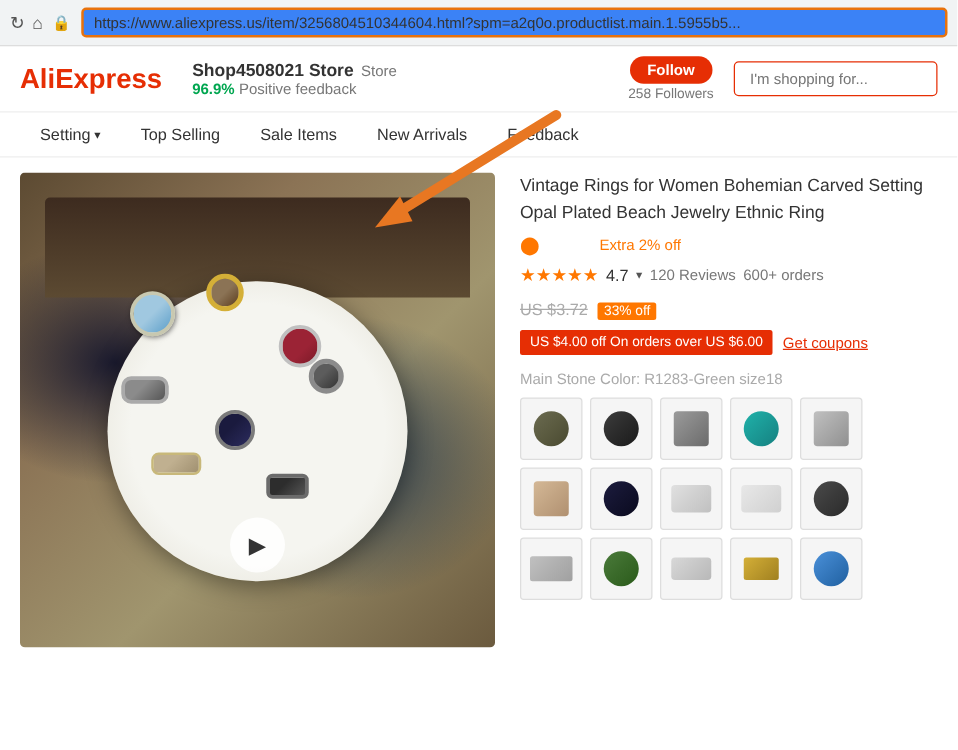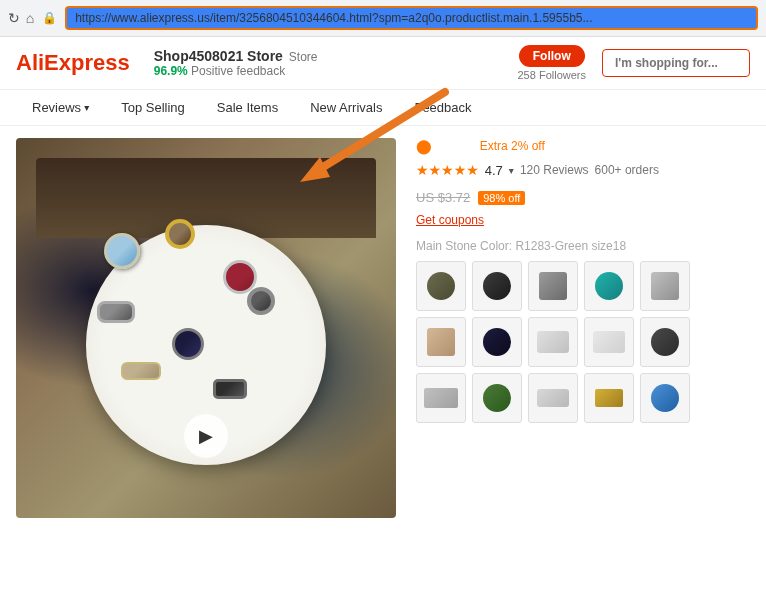--- a/index.html
+++ b/index.html
@@ -58,22 +58,21 @@
       font-weight: bold;
       cursor: pointer;
     }
     .followers-text { font-size: 11px; color: #777; margin-top: 2px; }
     .search-box {
       border: 1px solid #e62e04;
       border-radius: 4px;
       padding: 6px 12px;
       font-size: 12px;
       color: #bbb;
-      width: 148px;
-      font-weight: bold;
+      width: 163px;
     }
 
     
     .nav {
       display: flex;
       align-items: center;
       padding: 0 16px;
       border-bottom: 1px solid #eee;
       gap: 0;
     }
@@ -275,21 +274,21 @@
 
   <div class="annotation-container">
     <svg class="annotation-arrow" viewBox="0 0 160 110" xmlns="http://www.w3.org/2000/svg">
       <line x1="150" y1="10" x2="20" y2="90" stroke="#e87722" stroke-width="8" stroke-linecap="round"></line>
       <polygon points="5,100 25,75 35,95" fill="#e87722"></polygon>
     </svg>
   </div>
 </div>
 
 <div class="nav">
-  <div class="nav-item has-arrow">Reviews</div>
+  <div class="nav-item has-arrow">Setting</div>
   <div class="nav-item">Top Selling</div>
   <div class="nav-item">Sale Items</div>
   <div class="nav-item">New Arrivals</div>
   <div class="nav-item">Feedback</div>
 </div>
 
 <div class="main-content">
 
   <div class="product-image-section">
     <div class="product-image-main">
@@ -310,40 +309,42 @@
           <div style="position:absolute;top:60%;left:25%;width:40px;height:18px;background:linear-gradient(135deg,#c0b090 40%,#a09070 100%);border-radius:6px;border:2px solid #c8b87a;"></div>
           <div style="position:absolute;top:65%;left:52%;width:34px;height:20px;background:linear-gradient(135deg,#2d2d2d 40%,#555 100%);border-radius:5px;border:3px solid #6b6b6b;"></div>
 
           <div class="play-btn" style="position:absolute;bottom:40px;left:50%;transform:translateX(-50%);">▶</div>
         </div>
       </div>
     </div>
   </div>
 
   <div class="product-details">
+    <div class="product-title">Vintage Rings for Women Bohemian Carved Setting Opal Plated Beach Jewelry Ethnic Ring</div>
 
     <div class="extra-off">
       <span class="extra-off-icon">⬤</span>
       <span class="extra-off-text">Extra 2% off</span>
     </div>
 
     <div class="rating-row">
       <span class="stars">★★★★★</span>
       <span class="rating-num">4.7</span>
       <span class="chevron-down">▾</span>
       <span class="reviews">120 Reviews</span>
       <span class="orders">600+ orders</span>
     </div>
 
     <div class="price-row">
       <span class="price-orig">US $3.72</span>
-      <span class="discount-badge">98% off</span>
+      <span class="discount-badge">33% off</span>
     </div>
 
     <div class="coupon-row">
+      <span class="coupon-badge">US $4.00 off On orders over US $6.00</span>
       <span class="get-coupons">Get coupons</span>
     </div>
 
     <div class="stone-label">
       <span>Main Stone Color:</span>
       <span>R1283-Green size18</span>
     </div>
 
     <div class="stone-grid">
 

